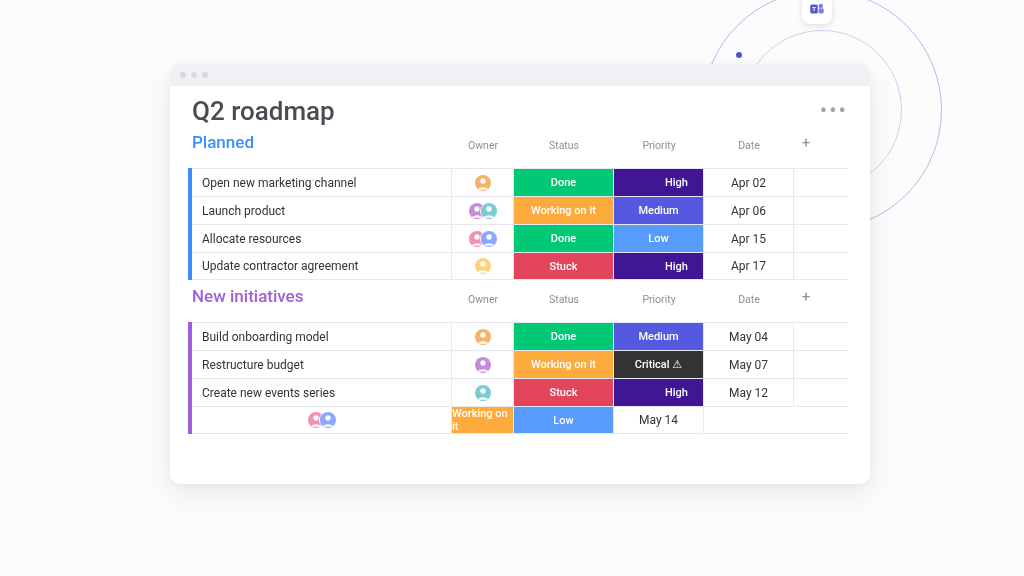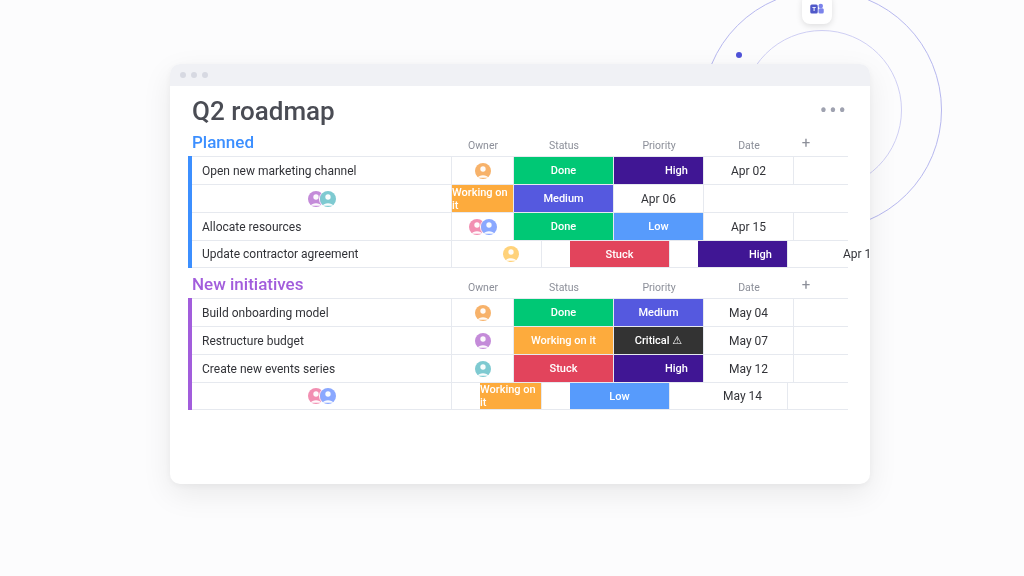--- a/index.html
+++ b/index.html
@@ -109,33 +109,33 @@
   .col-h {
     font-size: 10.5px; color: var(--col-header);
     text-align: center;
     padding: 0 0 2px 0;
     white-space: nowrap;
   }
   .col-h.add { font-size: 15px; font-weight: 400; color: var(--col-header); cursor: pointer; }
   .rows {
     border-left: 4px solid transparent;
     margin-left: -4px;
-    margin-top: 2px;
+    margin-top: 14px;
   }
   .group.planned .rows { border-left-color: var(--blue); }
   .group.new     .rows { border-left-color: var(--purple); }
   .row {
     display: grid;
     grid-template-columns: 260px 62px 100px 90px 90px 24px;
     align-items: stretch;
     height: 28px;
     border-top: 1px solid var(--row-border);
     background: #fff;
   }
-  .row:last-child { border-bottom: 1px solid var(--row-border); gap: 28px; }
+  .row:last-child { border-bottom: 1px solid var(--row-border); }
   .cell {
     display: flex; align-items: center; justify-content: center;
     font-size: 11.5px;
     border-right: 1px solid var(--row-border);
     color: var(--text);
   }
   .cell.name {
     justify-content: flex-start;
     padding-left: 10px;
     border-left: none;
@@ -238,20 +238,21 @@
       <div class="cell">
                   <div class="pill done">Done</div>
                 </div>
       <div class="cell">
                   <div class="pill high">High</div>
                 </div>
       <div class="cell date-cell">Apr 02</div>
       <div class="cell trailing"></div>
     </div>
               <div class="row">
+      <div class="cell name">Launch product</div>
       <div class="cell owner">
                   <span class="avatars">
                     <span class="avatar">
     <svg viewBox="0 0 24 24">
                         <use href="#person" fill="#c48bd9"></use>
                       </svg>
   </span>
                     <span class="avatar">
     <svg viewBox="0 0 24 24">
                         <use href="#person" fill="#7ecad1"></use>

